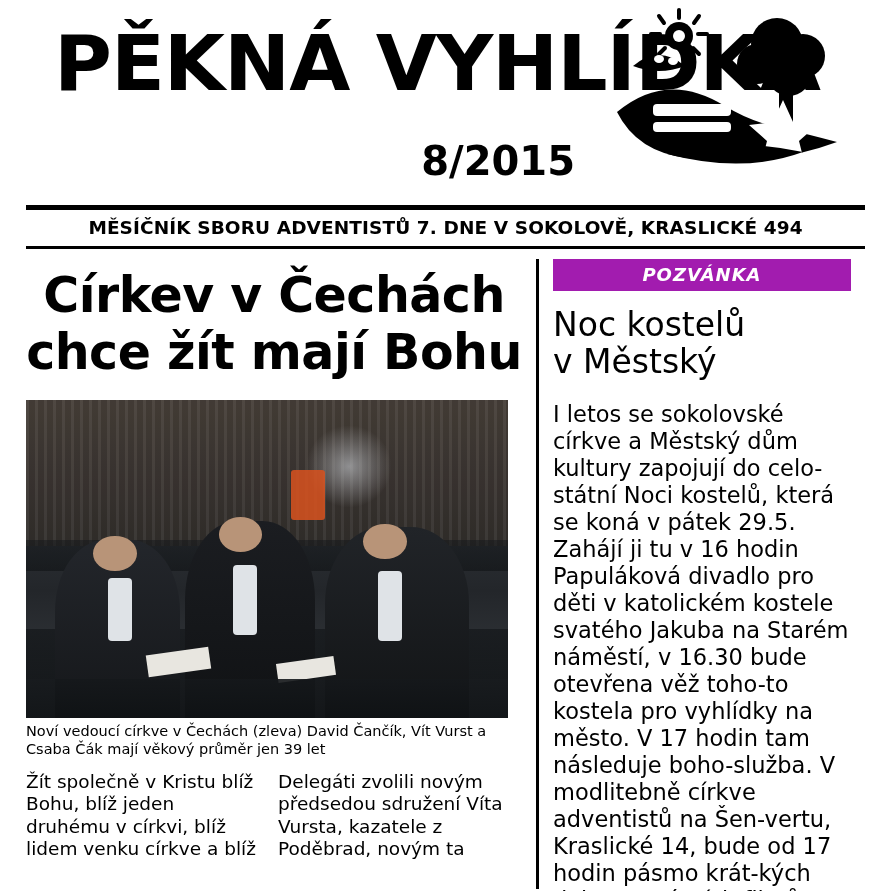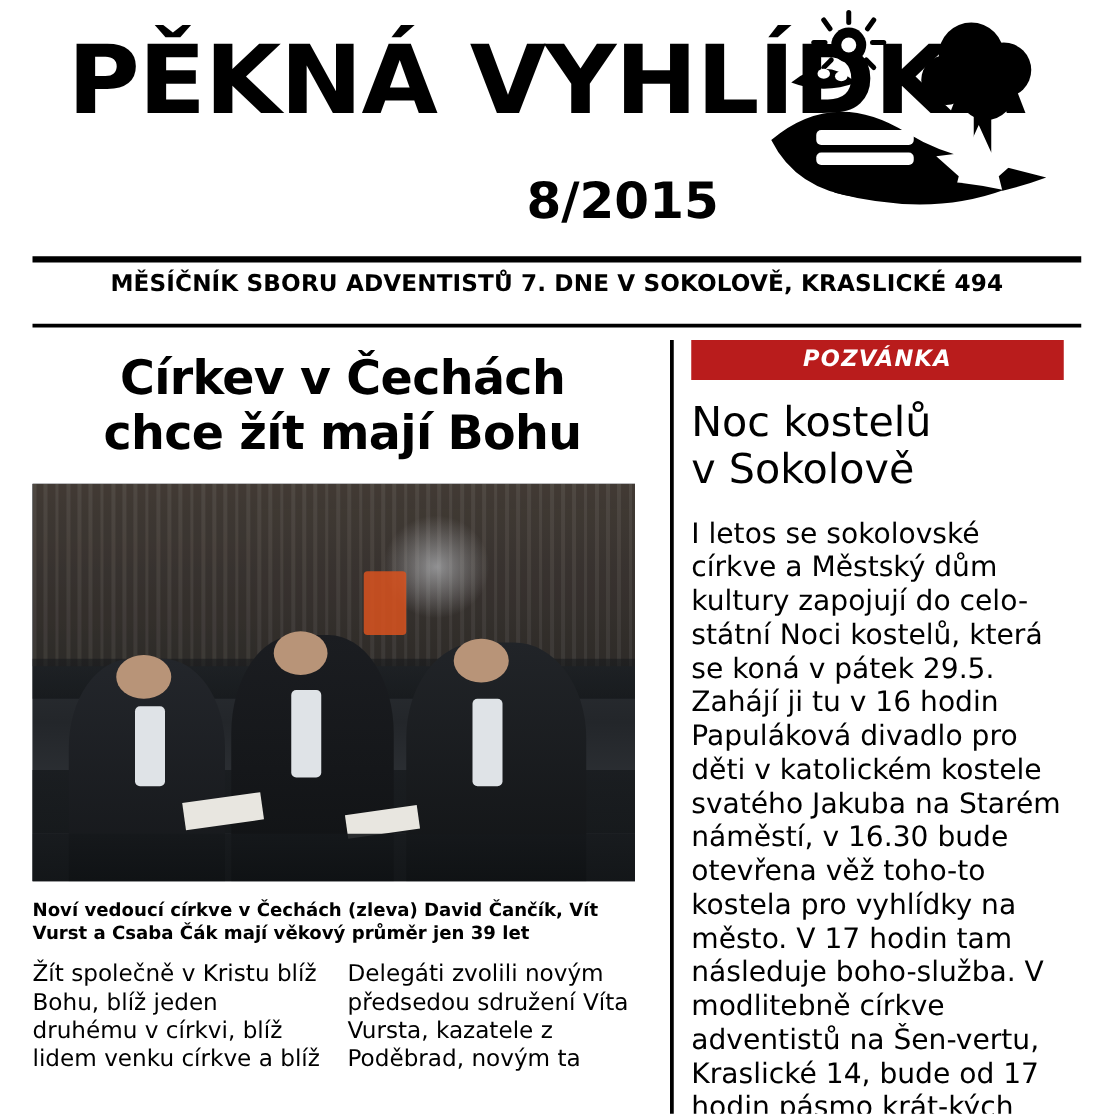--- a/index.html
+++ b/index.html
@@ -67,21 +67,21 @@
   }
   .rule-thin {
     height: 3px;
     background: #000;
   }
   .strapline {
     text-align: center;
     font-weight: bold;
     font-size: 18.5px;
     letter-spacing: 0.1px;
-    padding: 7px 0 21px 0;
+    padding: 7px 0 8px 0;
     white-space: nowrap;
   }
 
   
   .body-area {
     display: flex;
     margin-top: 10px;
     height: 630px;
   }
   .col-left {
@@ -97,21 +97,21 @@
     align-self: stretch;
   }
   .col-right {
     width: 312px;
     padding-left: 14px;
     box-sizing: border-box;
   }
 
   .headline {
     font-weight: bold;
-    font-size: 38px;
+    font-size: 49px;
     line-height: 1.17;
     text-align: center;
     margin: 8px 0 0 0;
     letter-spacing: -0.5px;
   }
   .headline .l2 { display: block; }
 
   .photo {
     margin-top: 18px;
     width: 482px;
@@ -186,22 +186,22 @@
   .photo .pp2 { left: 52%; bottom: 12%; width: 12%; height: 6%; }
   .photo .p-vest {
     position: absolute;
     left: 55%; top: 22%; width: 7%; height: 16%;
     background: #d9521f;
     border-radius: 3px;
     opacity: .85;
   }
 
   .caption {
-    margin-top: 15px;
-    font-weight: bold;
+    margin-top: 4px;
+    font-weight: normal;
     font-size: 14.5px;
     line-height: 1.28;
     width: 482px;
   }
 
   .lead-cols {
     display: flex;
     margin-top: 12px;
     gap: 0;
   }
@@ -209,21 +209,21 @@
     width: 50%;
     box-sizing: border-box;
     font-size: 18.5px;
     line-height: 1.22;
     padding-right: 12px;
   }
   .lead-col.second { padding-right: 0; padding-left: 4px; }
 
   
   .kicker {
-    background: #b91c1c;
+    background: #a21caf;
     color: #fff;
     text-align: center;
     font-style: italic;
     font-weight: bold;
     font-size: 18px;
     letter-spacing: 1px;
     padding: 5px 0 6px 0;
   }
   .sub-headline {
     text-align: left;
@@ -334,19 +334,19 @@
         <div class="lead-col second">Delegáti zvolili novým předsedou sdružení Víta Vursta, kazatele z Poděbrad, novým ta</div>
       </div>
     </div>
 
     <div class="col-divider"></div>
 
     <div class="col-right">
       <div class="kicker">POZVÁNKA</div>
       <div class="sub-headline">
         <span>Noc kostelů</span>
-        <span class="l2">v Sokolově</span>
+        <span class="l2">v Městský</span>
       </div>
       <div class="right-body">I letos se sokolovské církve a Městský dům kultury zapojují do celo-státní Noci kostelů, která se koná v pátek 29.5. Zahájí ji tu v 16 hodin Papuláková divadlo pro děti v katolickém kostele svatého Jakuba na Starém náměstí, v 16.30 bude otevřena věž toho-to kostela pro vyhlídky na město. V 17 hodin tam následuje boho-služba. V modlitebně církve adventistů na Šen-vertu, Kraslické 14, bude od 17 hodin pásmo krát-kých dokumentárních filmů ze života církve a</div>
     </div>
 
   </div>
 </div>
 
 </body></html>

